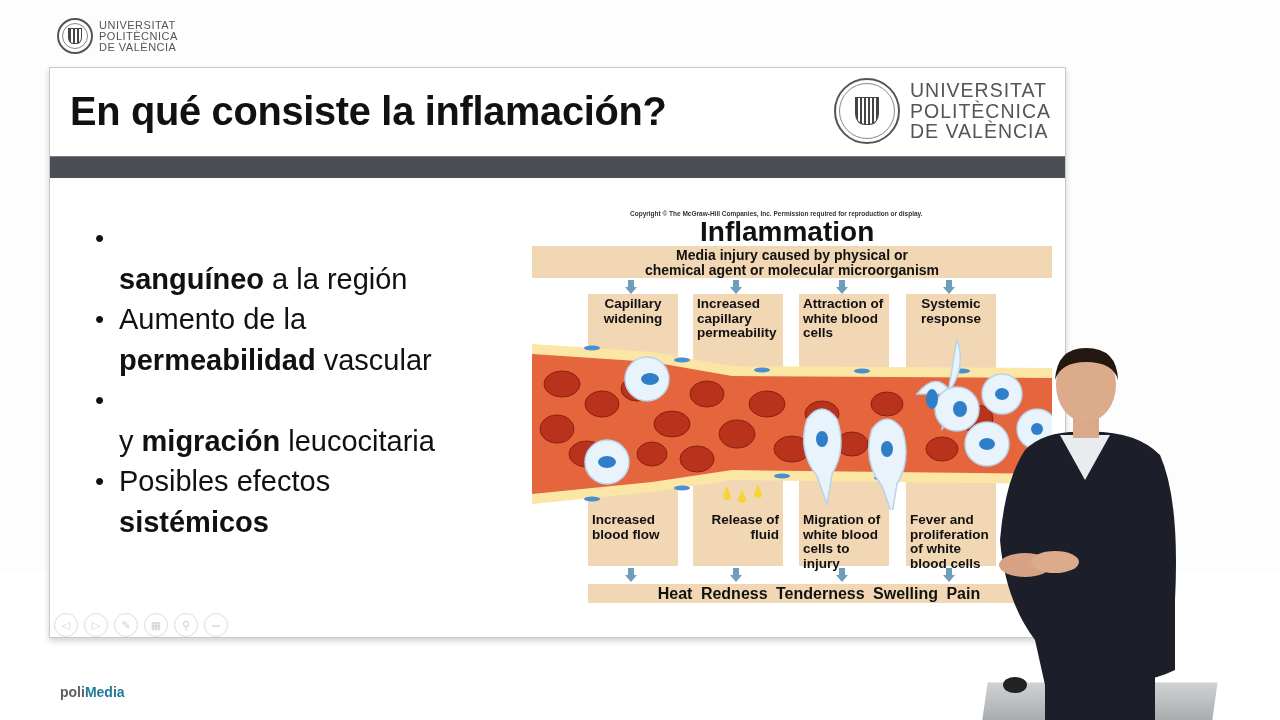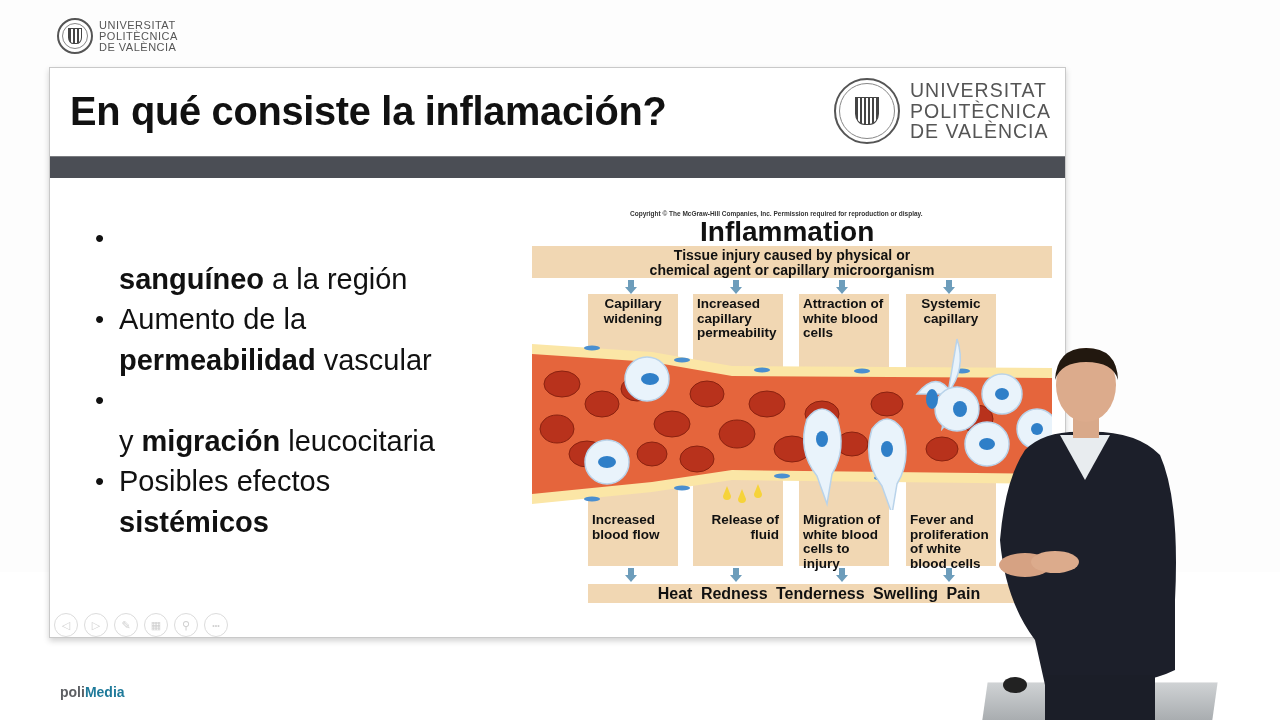--- a/index.html
+++ b/index.html
@@ -103,33 +103,33 @@
       <li>
         <span>Posibles efectos</span><br>
         <b>sistémicos</b>
       </li>
     </ul>
 
     <div class="figure">
       <div class="copyright">Copyright © The McGraw-Hill Companies, Inc. Permission required for reproduction or display.</div>
       <div class="fig-title">Inflammation</div>
       <div class="banner-top tan">
-        <div>Tissue injury caused by physical or</div>
-        <div>chemical agent or capillary microorganism</div>
+        <div>Media injury caused by physical or</div>
+        <div>chemical agent or molecular microorganism</div>
       </div>
 
       <div class="arrow" style="left:95px;top:72px"></div>
       <div class="arrow" style="left:200px;top:72px"></div>
       <div class="arrow" style="left:306px;top:72px"></div>
       <div class="arrow" style="left:413px;top:72px"></div>
 
       <div class="col-box tan" style="left:58px;top:86px;height:272px;text-align:center"><span>Capillary widening</span></div>
       <div class="col-box tan" style="left:163px;top:86px;height:272px"><span>Increased capillary permeability</span></div>
       <div class="col-box tan" style="left:269px;top:86px;height:272px"><span>Attraction of white blood cells</span></div>
-      <div class="col-box tan" style="left:376px;top:86px;height:272px;text-align:center"><span>Systemic capillary</span></div>
+      <div class="col-box tan" style="left:376px;top:86px;height:272px;text-align:center"><span>Systemic response</span></div>
 
       <svg class="vessel" viewBox="0 0 520 176">
         <path d="M0 10 L120 18 L200 32 L520 34 L520 150 L200 146 L120 158 L0 170 Z" fill="#fbe6a6"></path>
         <path d="M0 20 L120 28 L200 42 L520 44 L520 140 L200 136 L120 148 L0 160 Z" fill="#e5653c"></path>
         <g fill="#4a8fd0">
           <ellipse cx="60" cy="14" rx="8" ry="2.5"></ellipse>
             <ellipse cx="150" cy="26" rx="8" ry="2.5"></ellipse>
             <ellipse cx="230" cy="36" rx="8" ry="2.5"></ellipse>
           <ellipse cx="330" cy="37" rx="8" ry="2.5"></ellipse>
             <ellipse cx="430" cy="37" rx="8" ry="2.5"></ellipse>

